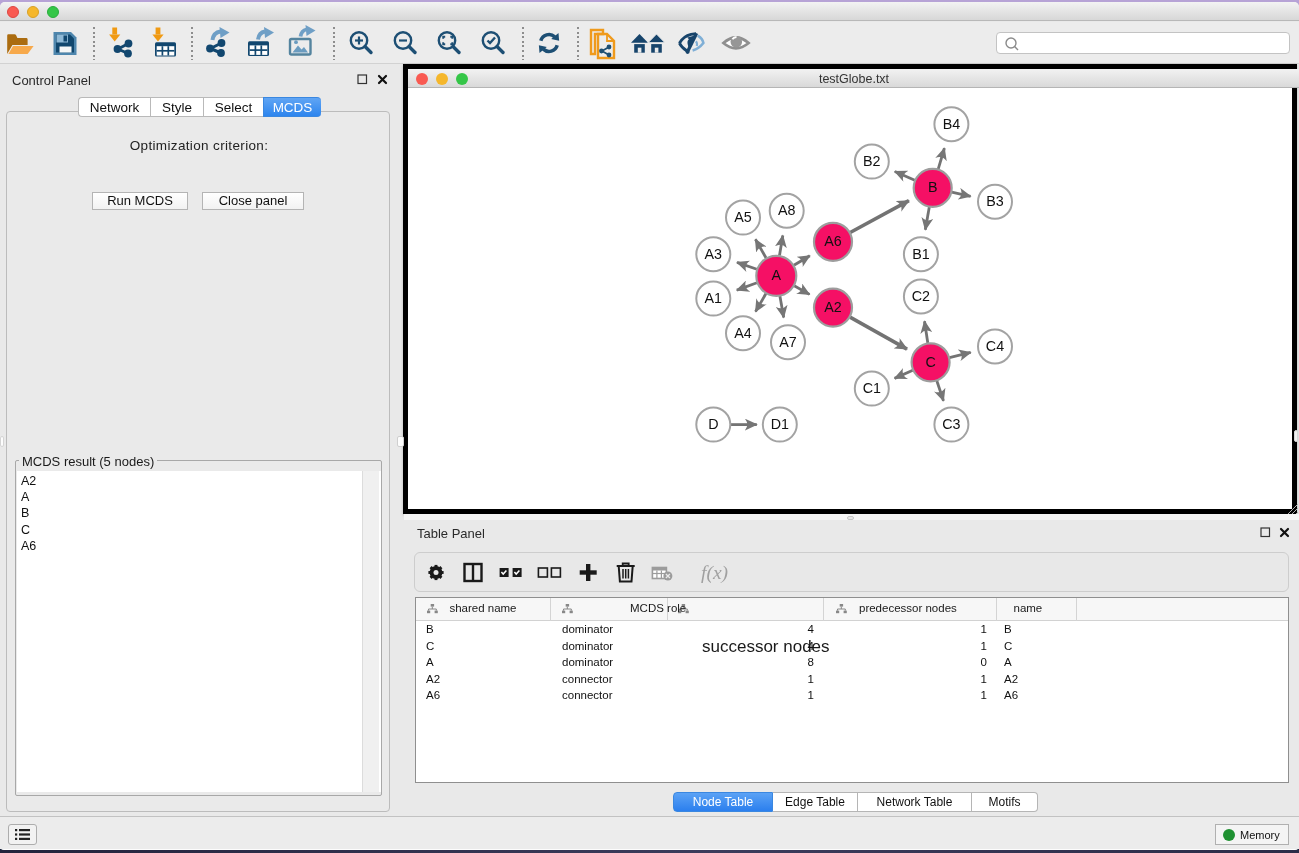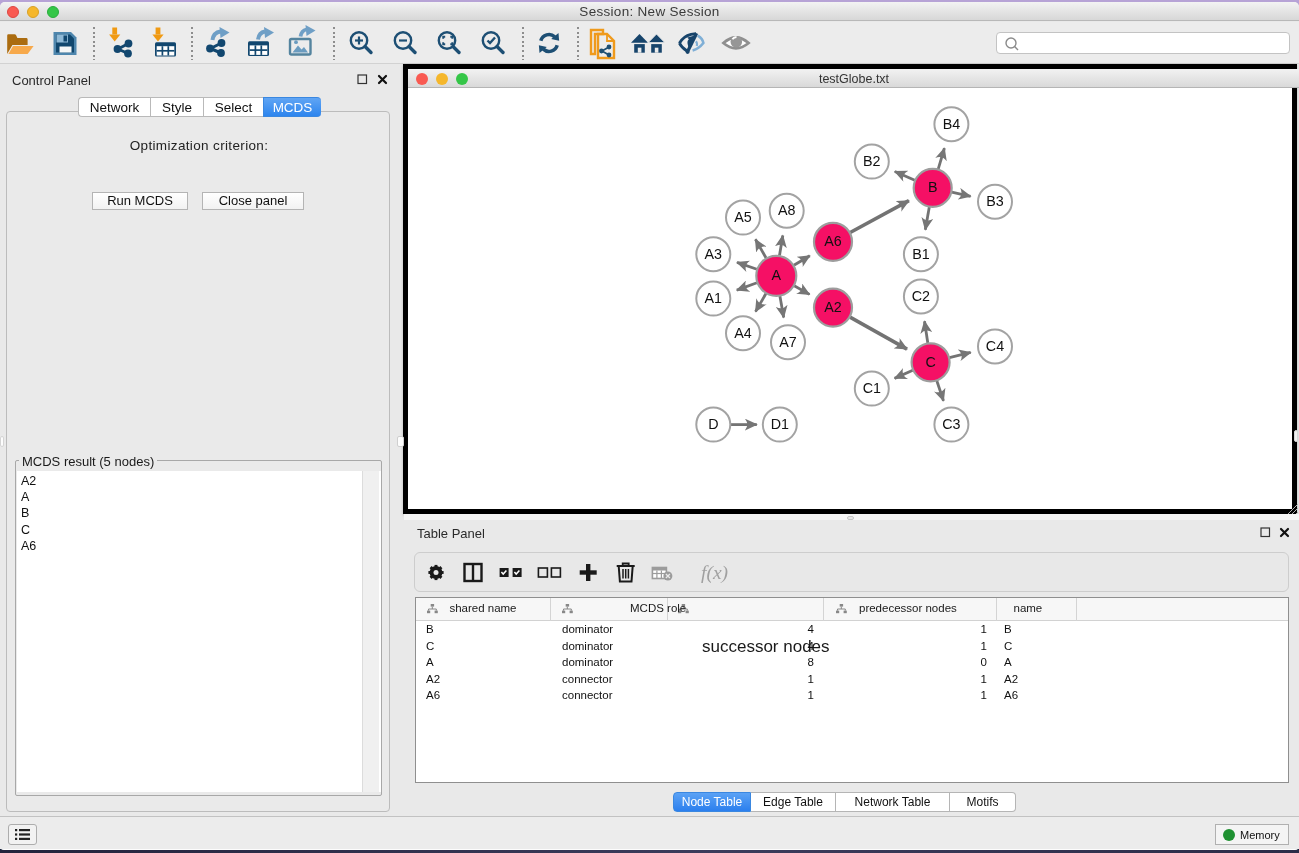--- a/index.html
+++ b/index.html
@@ -56,21 +56,20 @@
 </style>
 </head>
 <body>
 <div id="screen">
   <div class="abs" id="deskTop"></div>
   <div class="abs" id="appwin">
     <div class="abs" id="titlebar">
       <div class="tl t1"></div>
         <div class="tl t2"></div>
         <div class="tl t3"></div>
-      <div class="abs" id="titletext">Session: New Session</div>
     </div>
     <div class="abs" id="toolbar">
       <svg class="abs" style="left:0; top:-0.5px;" width="990" height="44" viewBox="0 0 990 44">
 
         <g transform="translate(20,21.5)">
           <path d="M-12.8,10.5 L-12.8,-8 Q-12.8,-9.2 -11.6,-9.2 L-5.4,-9.2 Q-4.4,-9.2 -3.9,-8.2 L-2.6,-5.4 L6.6,-5.4 Q7.6,-5.2 7.6,-4.2 L7.6,1.6 L-7.6,1.6 Z" fill="#ab6c10"></path>
           <path d="M-7,2.6 L13.6,2.6 L7.6,10.5 L-11.6,10.5 Z" fill="#f7a94b"></path>
         </g>
 
         <g transform="translate(65,21.5)">
@@ -466,21 +465,21 @@
           <div style="position:absolute;left:302.5px;top:75.3px;width:96px;text-align:right;font-size:11.5px;color:#111;">1</div>
           <div style="position:absolute;left:475.5px;top:75.3px;width:96px;text-align:right;font-size:11.5px;color:#111;">1</div>
           <div style="position:absolute;left:588.5px;top:75.3px;font-size:11.5px;color:#111;">A2</div>
           <div style="position:absolute;left:10.5px;top:91.9px;font-size:11.5px;color:#111;">A6</div>
           <div style="position:absolute;left:146.5px;top:91.9px;font-size:11.5px;color:#111;">connector</div>
           <div style="position:absolute;left:302.5px;top:91.9px;width:96px;text-align:right;font-size:11.5px;color:#111;">1</div>
           <div style="position:absolute;left:475.5px;top:91.9px;width:96px;text-align:right;font-size:11.5px;color:#111;">1</div>
           <div style="position:absolute;left:588.5px;top:91.9px;font-size:11.5px;color:#111;">A6</div>
         </div>
       <div class="abs" id="tp-tabs">
-        <div class="tptab sel" style="width:78px">Node Table</div>
+        <div class="tptab sel" style="width:100px">Node Table</div>
         <div class="tptab" style="width:85px">Edge Table</div>
         <div class="tptab" style="width:114px">Network Table</div>
         <div class="tptab last" style="width:66px">Motifs</div>
       </div>
     </div>
     <div class="abs" style="left:404px; top:512px; width:895px; height:6px; background:#f6f6f6;"></div>
     <div class="abs" style="left:397px; top:433.5px; width:6.5px; height:11.5px; background:#fdfdfd; border:1px solid #cfcfcf; border-radius:2px;"></div>
     <div class="abs" style="left:0px; top:433.5px; width:4px; height:11.5px; background:#fdfdfd; border:1px solid #d4d4d4; border-radius:2px;"></div>
     <div class="abs" style="left:1294px; top:428px; width:4px; height:11.5px; background:#f2f2f2; border:1px solid #d8d8d8; border-radius:2px;"></div>
     <div class="abs" style="left:846.5px; top:513.5px; width:7.5px; height:4.5px; background:#e8e8e8; border:1px solid #c6c6c6; border-radius:2px;"></div>

